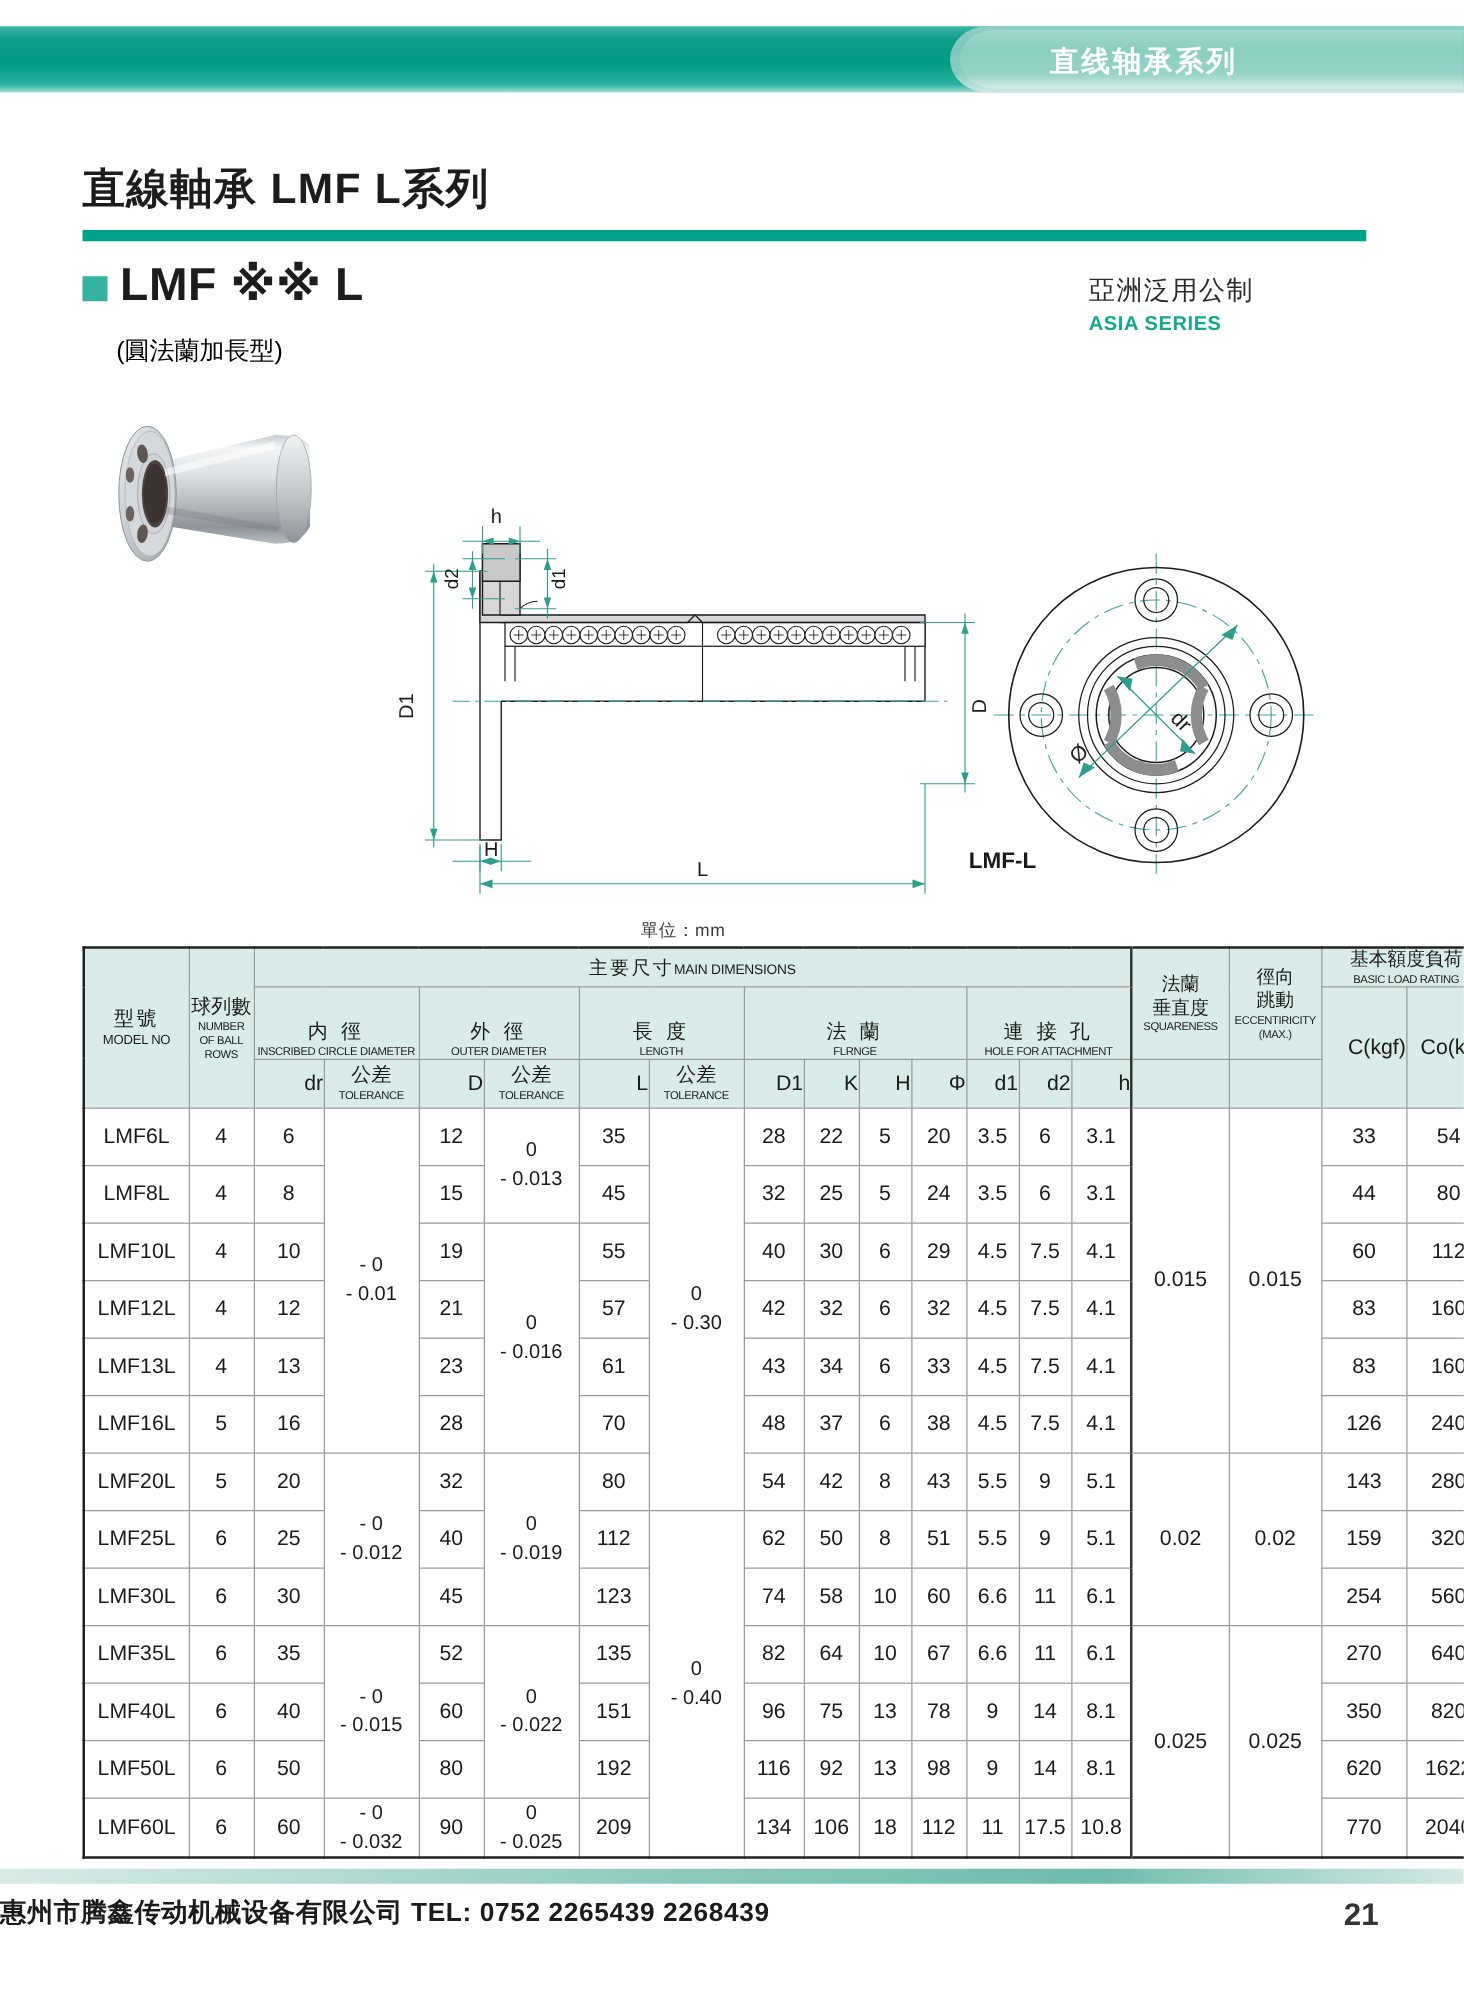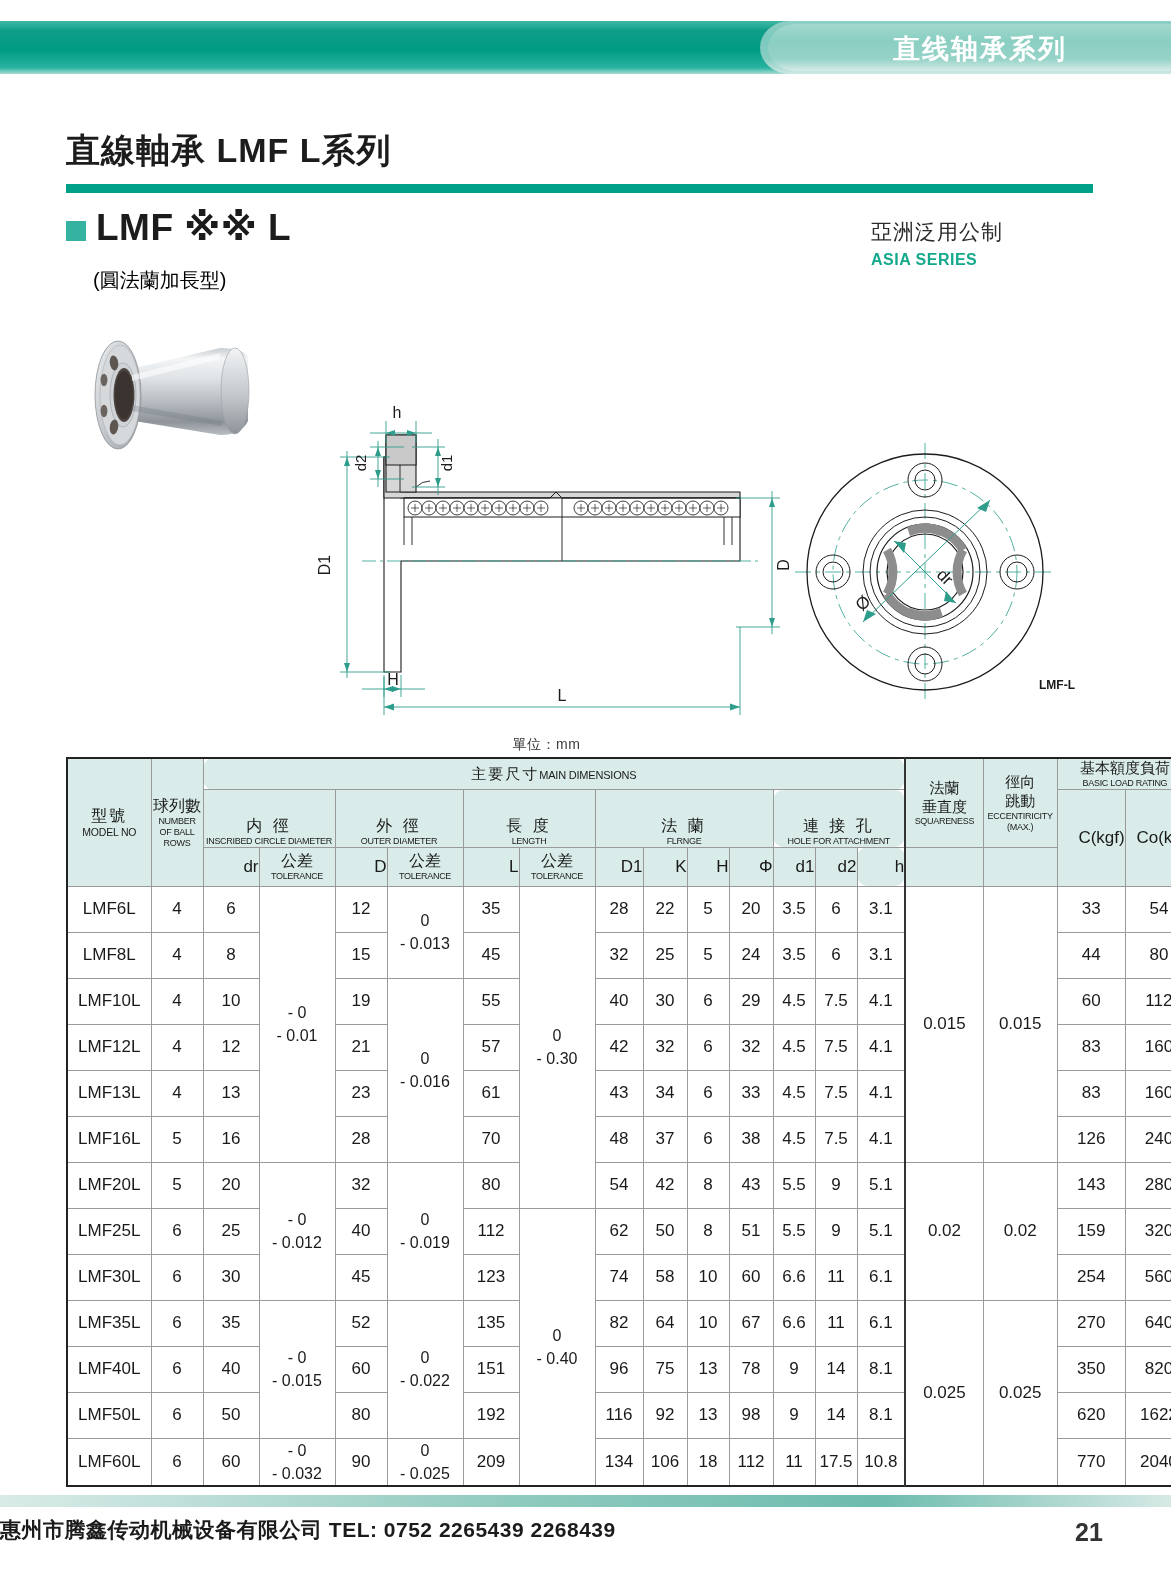--- a/index.html
+++ b/index.html
@@ -11,60 +11,60 @@
   
   .banner{position:absolute;left:0;top:21px;width:1171px;height:53px;
     background:linear-gradient(to bottom,#3fb9a5 0%,#0f9e88 18%,#009b84 55%,#28b3a0 88%,#a9ddd4 100%);}
   .banner-right{position:absolute;left:760px;top:21px;width:411px;height:53px;
     background:linear-gradient(to bottom,#8fcfc4 0%,#7bc8bc 30%,#86ccc1 70%,#cfe8e4 100%);
     border-top-left-radius:60px 53px;border-bottom-left-radius:60px 53px;}
   .banner-right-inner{position:absolute;left:768px;top:24px;width:403px;height:47px;
     background:linear-gradient(to bottom,#a2d8ce 0%,#8acec2 35%,#96d3c8 75%,#d8ece8 100%);
     border-top-left-radius:56px 47px;border-bottom-left-radius:56px 47px;}
   .banner-title{position:absolute;left:840px;top:29px;width:280px;height:40px;
-    font-size:27px;font-weight:bold;color:#ffffff;letter-spacing:2px;
-    line-height:40px;text-align:center;}
+    font-size:23px;font-weight:bold;color:#ffffff;letter-spacing:2px;
+    line-height:40px;text-align:left;}
   
   .page-title{position:absolute;left:66px;top:128px;font-size:34px;font-weight:bold;
     letter-spacing:1px;color:#1c1c1c;white-space:nowrap;}
   .title-rule{position:absolute;left:66px;top:184px;width:1027px;height:9px;background:#00a189;}
   .sq-bullet{position:absolute;left:66px;top:221px;width:20px;height:20px;background:#35b3a0;}
   .model-title{position:absolute;left:96px;top:206px;font-size:37px;font-weight:bold;
     letter-spacing:0.5px;color:#1c1c1c;white-space:nowrap;}
   .model-sub{position:absolute;left:93px;top:267px;font-size:20px;color:#000000;white-space:nowrap;}
   .series-cn{position:absolute;left:871px;top:218px;font-size:21px;color:#2b2b2b;
     letter-spacing:1px;white-space:nowrap;}
   .series-en{position:absolute;left:871px;top:251px;font-size:16px;font-weight:bold;
     color:#14a98c;letter-spacing:0.5px;white-space:nowrap;}
   
   .photo{position:absolute;left:70px;top:335px;width:215px;height:120px;}
   .dwg{position:absolute;left:300px;top:395px;width:500px;height:325px;}
   .endview{position:absolute;left:775px;top:435px;width:300px;height:275px;}
-  .endlabel{position:absolute;left:775px;top:678px;width:300px;text-align:right;
-    font-size:12px;font-weight:bold;color:#1a1a1a;}
+  .endlabel{position:absolute;left:775px;top:678px;width:300px;text-align:left;
+    font-size:18px;font-weight:bold;color:#1a1a1a;}
   .units{position:absolute;left:0;top:736px;width:1093px;text-align:center;
     font-size:14px;color:#3a3a3a;letter-spacing:0.5px;}
   
   .tbl-wrap{position:absolute;left:66px;top:757px;width:1026px;}
   table.spec{border-collapse:collapse;width:1026px;table-layout:fixed;
     border:2px solid #222;}
   table.spec td,table.spec th{border:1px solid #9a9a9a;text-align:center;
     vertical-align:middle;padding:0;font-weight:normal;color:#1a1a1a;}
   thead td{background:#d9ecea;}
   .hd-cn{font-size:16px;letter-spacing:3px;display:block;line-height:1.25;margin-top:26px;}
   .hd-cn-n{font-size:16px;letter-spacing:0px;display:block;line-height:1.25;}
   .hd-en{font-size:10.5px;display:block;line-height:1.25;letter-spacing:-0.2px;}
   .hd-en-sm{font-size:9px;display:block;line-height:1.2;letter-spacing:-0.3px;}
   .hd-sym{font-size:17px;display:block;line-height:1.2;text-align:right;}
   .hd-main{font-size:15px;letter-spacing:2px;}
   .hd-main-en{font-size:11px;letter-spacing:-0.2px;}
   tbody td{height:45px;font-size:17px;background:#ffffff;}
   td.model{text-align:left;padding-left:10px;font-size:17px;}
   .tolcell{font-size:16px;line-height:1.45;}
-  .thickright{border-right:2px solid #333 !important;border-radius:11px;}
+  .thickright{border-right:2px solid #333 !important;}
   
   .footbar{position:absolute;left:0;top:1495px;width:1171px;height:12px;
     background:linear-gradient(to right,#d9ebe7 0%,#8ecabe 45%,#6dbcae 75%,#d6e9e5 100%);}
   .foottext{position:absolute;left:0;top:1516px;width:1171px;text-align:left;
     font-size:21px;font-weight:bold;color:#1b1b1b;letter-spacing:0.5px;}
   .pagenum{position:absolute;left:1075px;top:1518px;font-size:25px;font-weight:bold;color:#333;}
 </style>
 </head>
 <body>
 

